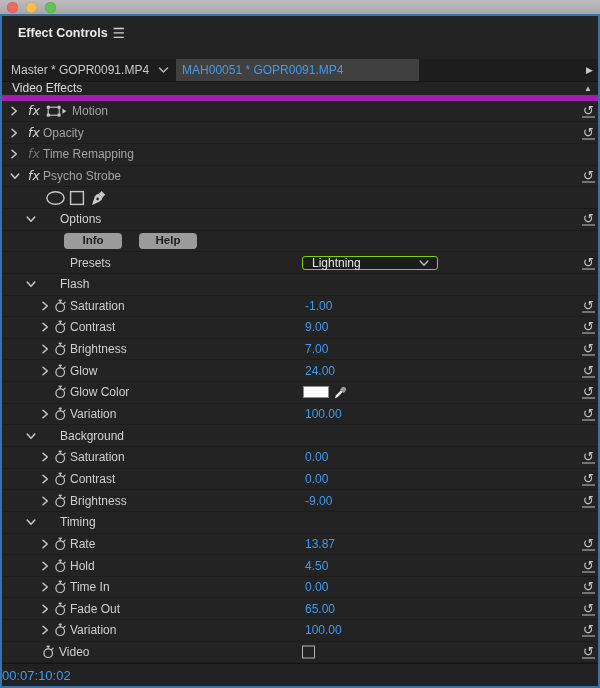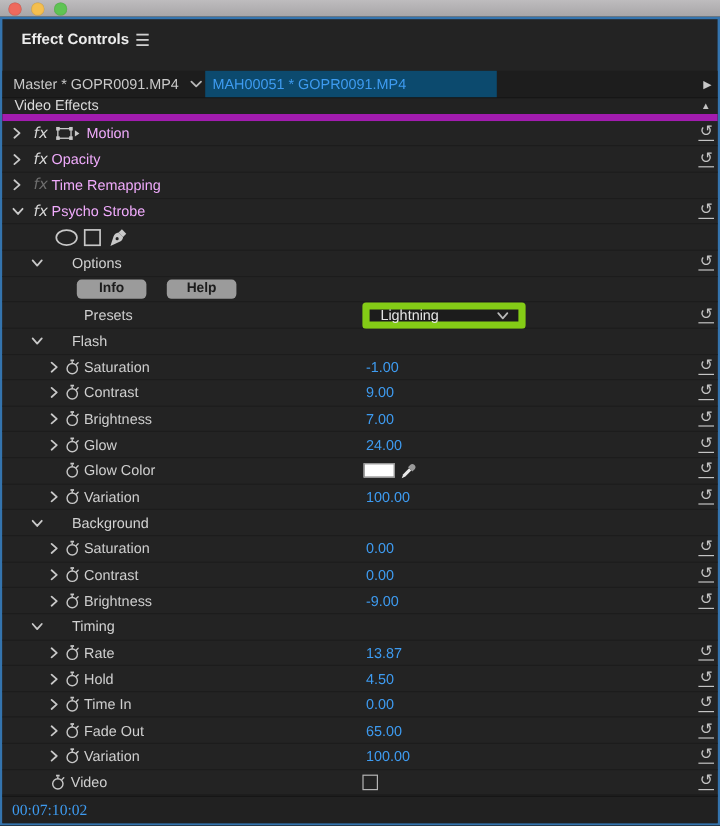--- a/index.html
+++ b/index.html
@@ -29,41 +29,41 @@
   }
   .hamburger{font-size:14px;font-weight:400;color:#cfcfcf;line-height:1;}
   .tab-gap{height:10px;}
   .tabstrip{
     height:23px;background:#1d1d1d;display:flex;align-items:center;
     font-size:12px;position:relative;border-bottom:1px solid #161616;box-sizing:border-box;
   }
   .tab-master{color:#c9c9c9;padding-left:9px;}
   .tab-chev{margin-left:9px;display:flex;align-items:center;}
   .tab-clip{
-    color:#3e9bf0;background:#0c4a6e;height:100%;display:flex;align-items:center;
-    margin-left:2px;padding:0 76px 0 6px;
+    color:#3e9bf0;background:#404040;height:100%;display:flex;align-items:center;
+    margin-left:7px;padding:0 76px 0 6px;
   }
   .tab-arrow{position:absolute;right:5px;color:#c8c8c8;font-size:9px;}
   .section-header{
     height:19px;display:flex;align-items:center;padding-left:10px;
     color:#dadada;font-size:12px;position:relative;
     border-bottom:6px solid #a21caf;box-sizing:border-box;background:#222;
   }
   .collapse-tri{position:absolute;right:6px;color:#c4c4c4;font-size:8px;}
   
   #rows{flex:none;}
   .row{
     height:21.65px;position:relative;box-sizing:border-box;
     border-bottom:1px solid #1c1c1c;font-size:12px;color:#cfcfcf;background:#232323;
   }
   .row .abs{position:absolute;top:50%;transform:translateY(-50%);display:flex;align-items:center;line-height:1;}
   .chev-effect{left:8px;}
   .fxg{left:26px;font-style:italic;font-family:"DejaVu Sans",sans-serif;font-size:12.5px;color:#d8d8d8;}
   .fxg.dim{color:#6f6f6f;}
-  .efx-label{left:41px;color:#f0abfc;}
+  .efx-label{left:41px;color:#a3a3a3;}
   .efx-label.with-icon{left:70px;}
   .motion-ic{left:44px;}
   .mask-ic1{left:43px;}.mask-ic2{left:67px;}.mask-ic3{left:88px;}
   .grp-chev{left:24px;}
   .grp-label{left:58px;color:#d2d2d2;}
   .par-chev{left:39px;}
   .par-watch{left:52px;}
   .par-label{left:68px;}
   .setup-watch{left:40px;}
   .setup-label{left:57px;}
@@ -73,31 +73,31 @@
     font-size:13px;color:#c4c4c4;line-height:11px;display:inline-block;
     border-bottom:1.4px solid #c4c4c4;padding:0 1px 1px 1px;font-family:"DejaVu Sans",sans-serif;
   }
   .btn{
     height:16px;width:58px;background:#9b9b9b;border-radius:4px;color:#1c1c1c;
     font-size:11.5px;font-weight:700;justify-content:center;
   }
   .btn-info{left:62px;}
   .btn-help{left:137px;}
   .dd{
-    left:300px;width:136px;height:22px;background:#1c1c1c;border:6px solid #84cc16;
+    left:300px;width:136px;height:14px;background:#1c1c1c;border:1px solid #84cc16;
     border-radius:3px;box-sizing:border-box;color:#e6e6e6;padding-left:9px;justify-content:flex-start;
   }
   .dd-chev{position:absolute;right:8px;top:50%;transform:translateY(-50%);display:flex;}
   .swatch{left:301px;width:26px;height:12px;background:#fff;border:1px solid #8a8a8a;box-sizing:border-box;}
   .eyedrop{left:331px;}
   .checkbox{left:300px;width:13px;height:13px;border:1.6px solid #b4b4b4;box-sizing:border-box;background:transparent;}
   
   .footer{
     margin-top:auto;height:23px;border-top:1px solid #141414;box-sizing:border-box;
-    display:flex;align-items:center;padding-left:8px;background:#212121;font-family:Liberation Serif, serif;
+    display:flex;align-items:center;background:#212121;
   }
   .timecode{color:#3e9bf0;font-size:13px;}
 </style>
 </head>
 <body>
 
 <div class="titlebar">
   <span class="light red"></span>
   <span class="light yellow"></span>
   <span class="light green"></span>

